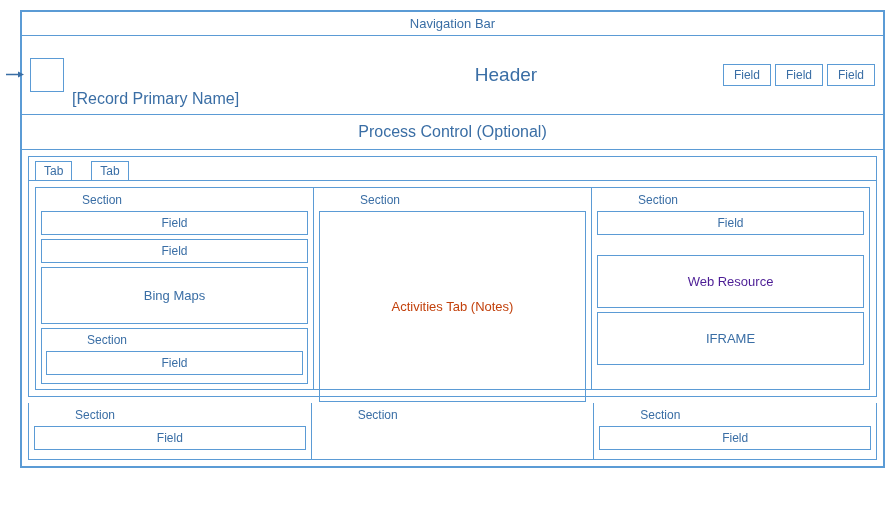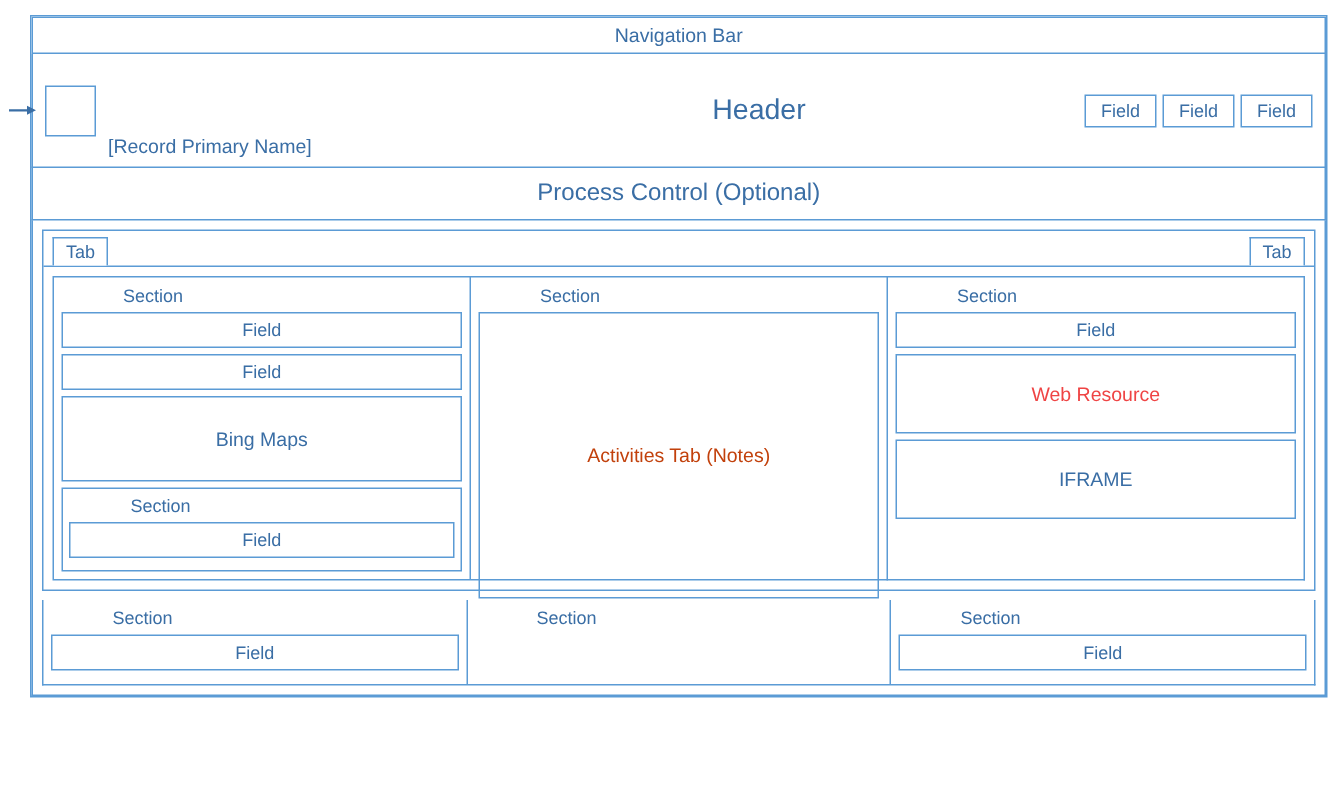--- a/index.html
+++ b/index.html
@@ -36,21 +36,21 @@
       width: 34px;
       height: 34px;
       border: 1.5px solid #5b9bd5;
       margin-right: 8px;
       flex-shrink: 0;
       position: relative;
     }
     .record-name {
       color: #3a6ea5;
       flex: 1;
-      font-size: 13px;
+      font-size: 16px;
       margin-top: 48px;
     }
     .header-label {
       flex: 2;
       text-align: center;
       color: #3a6ea5;
       font-size: 19px;
     }
     .header-fields {
       display: flex;
@@ -79,21 +79,20 @@
     .tabs-container {
       border: 1.5px solid #5b9bd5;
       margin-bottom: 6px;
       padding: 0;
     }
     .tab-row {
       display: flex;
       gap: 19px;
       padding: 4px 6px 0 6px;
       border-bottom: 1.5px solid #5b9bd5;
-      justify-content: space-between;
     }
     .tab-label {
       padding: 2px 8px;
       color: #3a6ea5;
       font-size: 12px;
       border: 1.5px solid #5b9bd5;
       border-bottom: none;
       background: #fff;
     }
     .three-cols {
@@ -146,22 +145,22 @@
     }
     .sub-section {
       border: 1.5px solid #5b9bd5;
       padding: 4px;
       margin-top: 4px;
     }
     .web-resource-box {
       border: 1.5px solid #5b9bd5;
       text-align: center;
       padding: 18px 0;
-      margin-top: 4px;
-      color: #ef4444;
+      margin-top: 20px;
+      color: #4c1d95;
       font-size: 13px;
     }
     .iframe-box {
       border: 1.5px solid #5b9bd5;
       text-align: center;
       padding: 18px 0;
       margin-top: 4px;
       color: #3a6ea5;
       font-size: 13px;
     }

